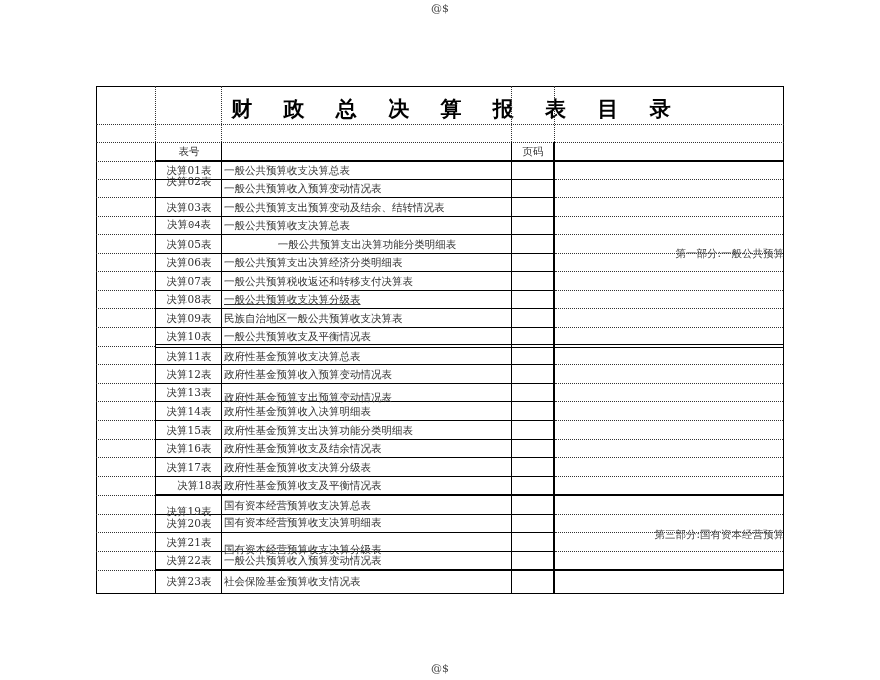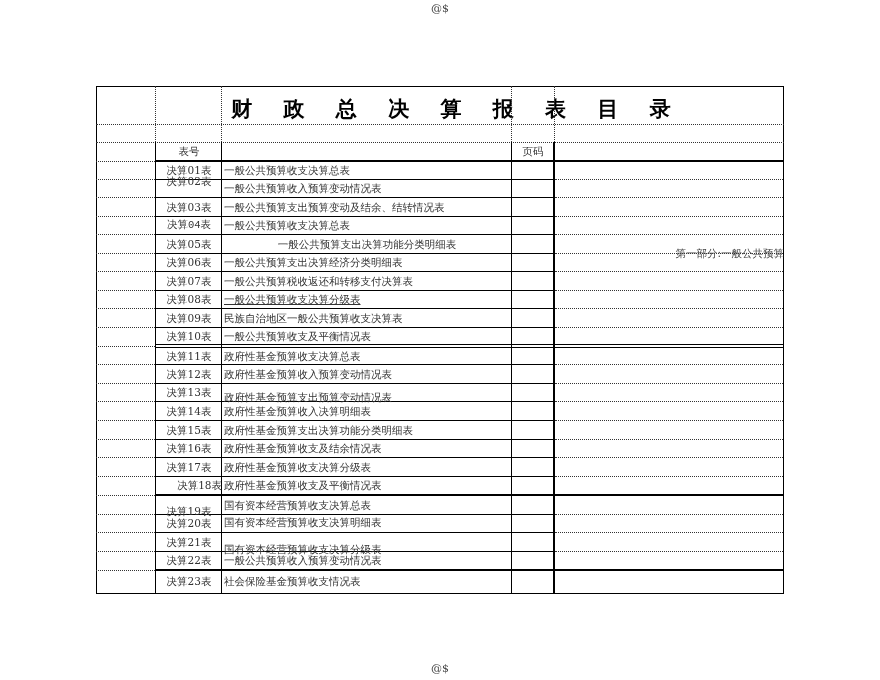--- a/index.html
+++ b/index.html
@@ -214,13 +214,14 @@
   <div>
     <div class="cell c-no" style="top:465px;">决算22表</div>
     <div class="cell c-name" style="top:465px;">一般公共预算收入预算变动情况表</div>
   </div>
   <div>
     <div class="cell c-no" style="top:486px;">决算23表</div>
     <div class="cell c-name" style="top:486px;">社会保险基金预算收支情况表</div>
   </div>
 
   <div class="section-label" style="top:160px;">第一部分:一般公共预算</div>
+  <div class="section-label" style="top:441px;">第三部分:国有资本经营预算</div>
 </div>
 
 </body></html>

